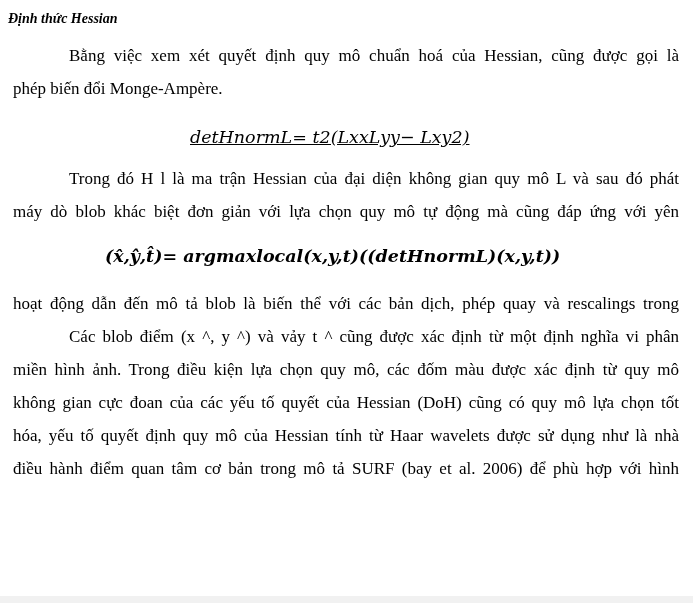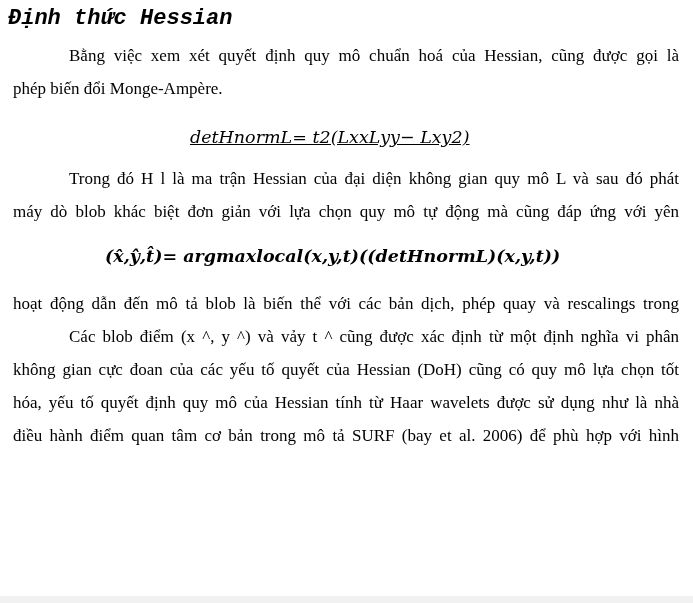--- a/index.html
+++ b/index.html
@@ -13,25 +13,25 @@
     overflow: hidden;
     position: relative;
     color: #000000;
     font-family: "Liberation Serif", serif;
   }
   .doc {
     padding: 4px 8px 0 7px;
   }
   .heading {
     margin: 2px 0 0 1px;
-    font-size: 22px;
+    font-size: 14px;
     line-height: 26px;
     font-weight: bold;
     font-style: italic;
-    font-family: Liberation Mono, monospace;
+    font-family: Liberation Serif, serif;
   }
   .para { margin: 6px; }
   .para-1 { margin-top: 7px; }
   .para-2 { margin-top: 8px; }
   .para-3 { margin-top: 14px; }
   .line {
     font-size: 17px;
     line-height: 33px;
     text-align: justify;
     text-align-last: justify;
@@ -77,20 +77,21 @@
   <div class="para para-2">
     <div class="line indent">Trong đó H l là ma trận Hessian của đại diện không gian quy mô L và sau đó phát</div>
     <div class="line">máy dò blob khác biệt đơn giản với lựa chọn quy mô tự động mà cũng đáp ứng với yên</div>
   </div>
 
   <div class="formula formula-2">(x̂,ŷ,t̂)= argmaxlocal(x,y,t)((detHnormL)(x,y,t))</div>
 
   <div class="para para-3">
     <div class="line">hoạt động dẫn đến mô tả blob là biến thể với các bản dịch, phép quay và rescalings trong</div>
     <div class="line indent">Các blob điểm (x ^, y ^) và vảy t ^ cũng được xác định từ một định nghĩa vi phân</div>
+    <div class="line">miền hình ảnh. Trong điều kiện lựa chọn quy mô, các đốm màu được xác định từ quy mô</div>
     <div class="line">không gian cực đoan của các yếu tố quyết của Hessian (DoH) cũng có quy mô lựa chọn tốt</div>
     <div class="line">hóa, yếu tố quyết định quy mô của Hessian tính từ Haar wavelets được sử dụng như là nhà</div>
     <div class="line">điều hành điểm quan tâm cơ bản trong mô tả SURF (bay et al. 2006) để phù hợp với hình</div>
   </div>
 
 </div>
 
 <div class="bottom-bar"></div>
 
 </body></html>

